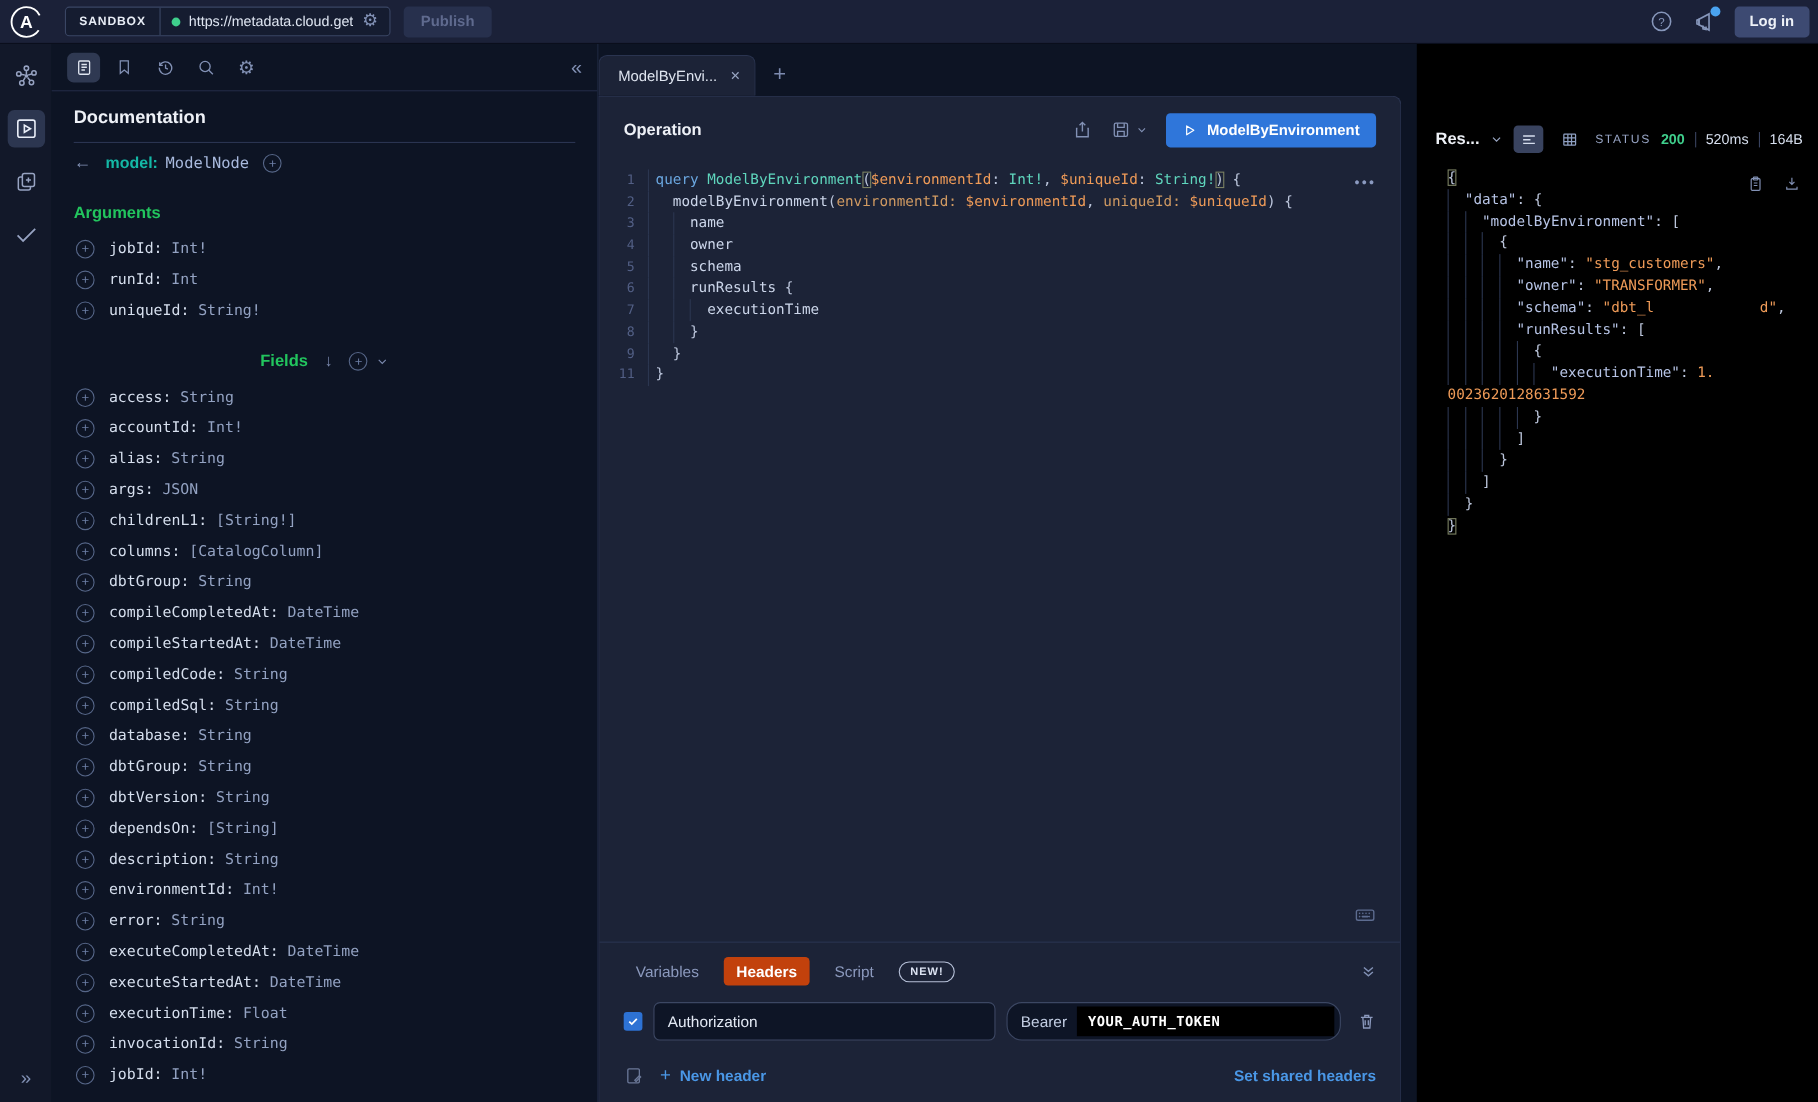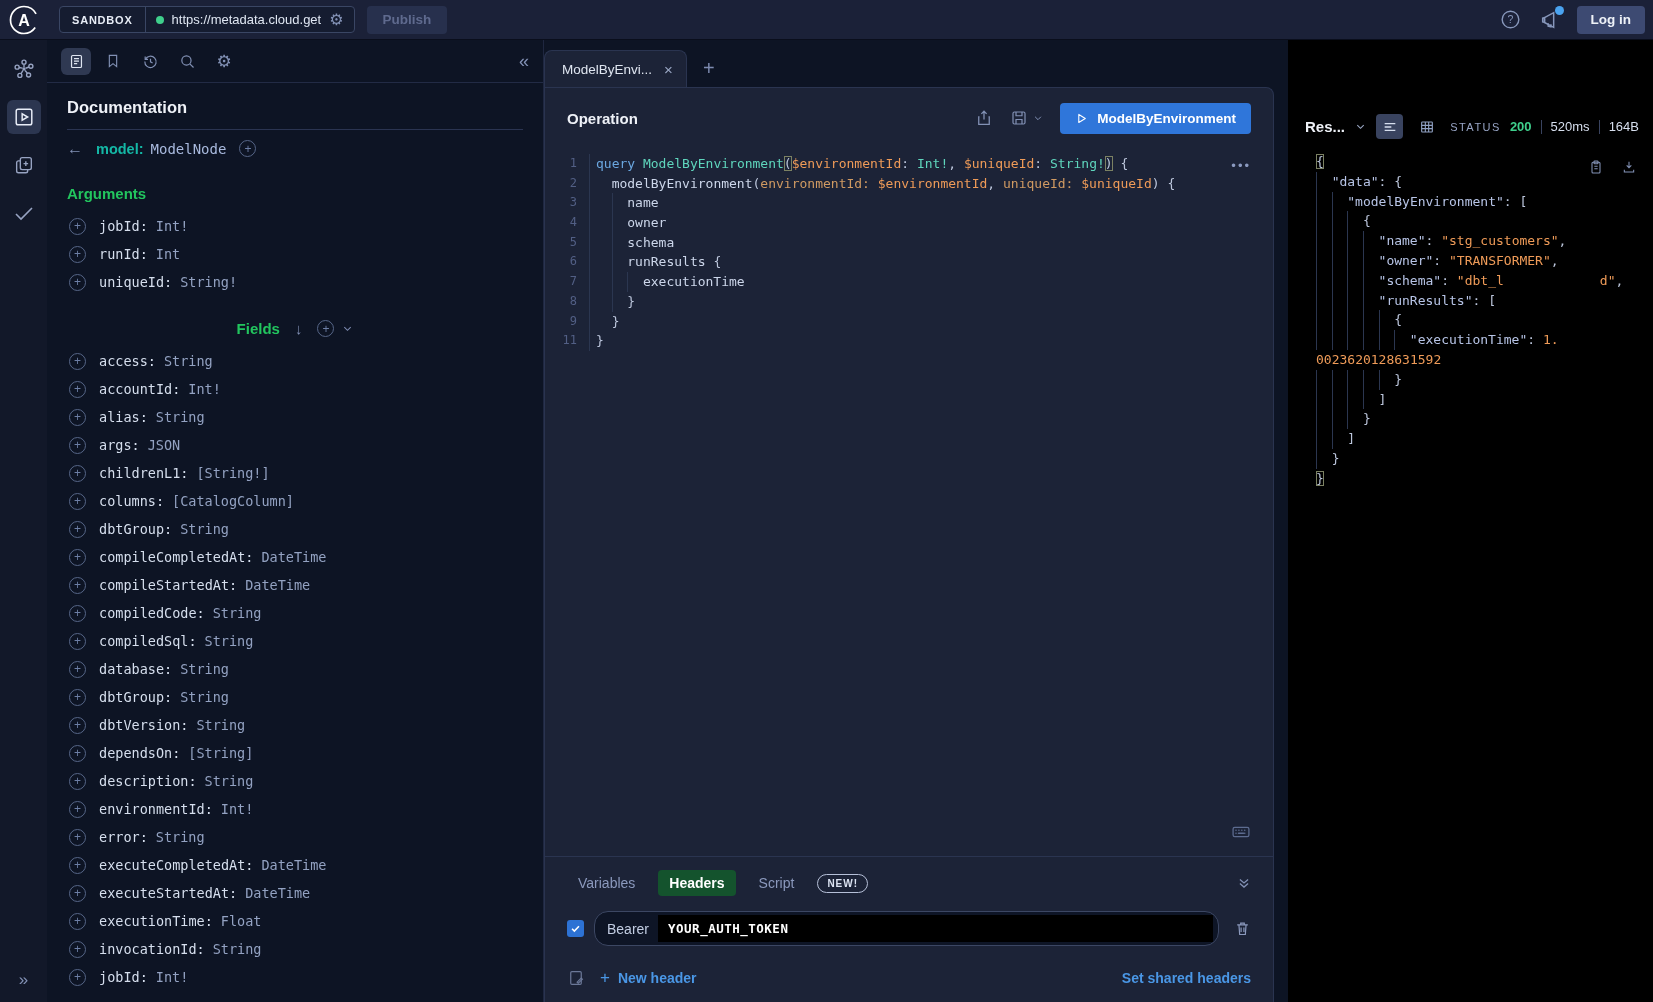--- a/index.html
+++ b/index.html
@@ -85,21 +85,21 @@
   .c-kw { color:#6ba7e0; } .c-op { color:#5fd6bd; } .c-vr { color:#ef9b58; } .c-ty { color:#5fd6bd; }
   .c-pn { color:#bcc6dc; } .c-fl { color:#ccd6ea; } .c-ar { color:#d09a62; }
   .c-bh { color:#bcc6dc; outline:1px solid #7b8163; outline-offset:-1px; }
   .more-btn { position:absolute; top:10px; right:22px; color:#8b9ac0; letter-spacing:2px; font-size:13px;
     font-family:"Liberation Sans", sans-serif; }
   .kbd-btn { position:absolute; bottom:14px; right:22px; color:#5d6c90; }
 
   .footer { flex:none; border-top:1px solid #2a3450; padding:13px 22px 14px; }
   .ftabs { display:flex; align-items:center; }
   .ftab { padding:5px 11px; color:#8b99bd; font-size:14px; border-radius:4px; margin-right:12px; }
-  .ftab.active { background:#14532d; color:#fff; font-weight:bold; }
+  .ftab.active { background:#c2410c; color:#fff; font-weight:bold; }
   .new-badge { border:1px solid #b6c0d8; border-radius:10px; padding:3px 9px; font-size:10px; font-weight:bold;
     letter-spacing:1px; color:#dce3f2; }
   .fcollapse { margin-left:auto; color:#8291b5; }
   .hrow { margin-top:15px; display:flex; align-items:center; gap:10px; }
   .checkbox { width:17px; height:17px; flex:none; background:#2d72d4; border-radius:3px;
     display:flex; align-items:center; justify-content:center; }
   .inp { flex:1; height:35px; border:1px solid #3c4763; border-radius:6px; background:#0e1526;
     display:flex; align-items:center; padding:0 12px; color:#e4eaf5; font-size:14px; }
   .inp.value { gap:9px; padding-right:5px;border-radius:14px; }
   .bearer-label { color:#c2cde2; }
@@ -494,20 +494,21 @@
                 <path d="M5 6l7 6 7-6M5 13l7 6 7-6"></path>
               </svg>
             </span>
           </div>
         <div class="hrow">
           <span class="checkbox">
             <svg width="11" height="11" viewBox="0 0 24 24" fill="none" stroke="#fff" stroke-width="3.4">
               <path d="M4.5 12.5l5 5L19.5 7"></path>
             </svg>
           </span>
+          <div class="inp">Authorization</div>
           <div class="inp value">
             <span class="bearer-label">Bearer</span>
             <span class="token-chip">YOUR_AUTH_TOKEN</span>
           </div>
           <span class="trash-btn">
             <svg width="17" height="17" viewBox="0 0 24 24" fill="none" stroke="currentColor" stroke-width="1.7">
               <path d="M4.5 7h15M9.5 7V4.5h5V7M7 7l1 13.5h8L17 7M10 10.5v6.5M14 10.5v6.5"></path>
             </svg>
           </span>
         </div>

